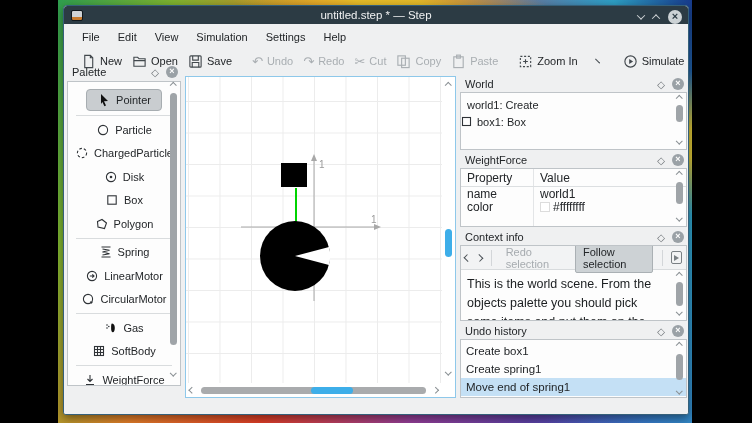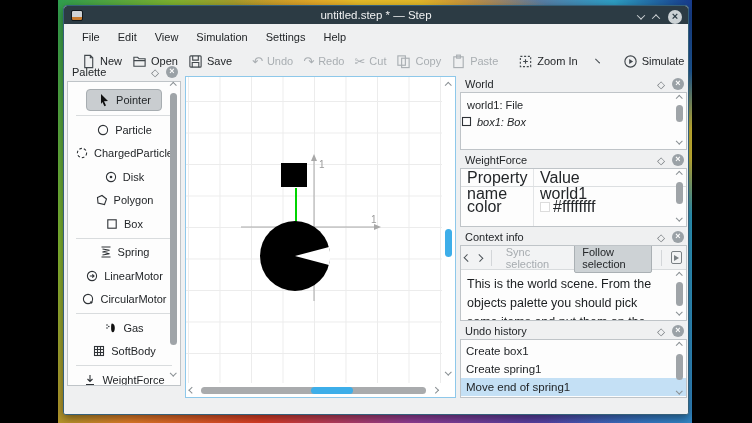--- a/index.html
+++ b/index.html
@@ -89,21 +89,21 @@
   #p-props { top:76px; height:75px; }
   #p-context { top:153px; height:92px; }
   #p-undo { top:247px; height:75px; }
   .dockpanel .panel-body { top:16px; }
 
   .tree-row { height:17px; display:flex; align-items:center; font-size:11px; color:#232629; }
   .tree-row svg { width:11px; height:11px; margin-right:5px; }
   .dock-vsb { position:absolute; right:1px; top:2px; bottom:2px; width:12px; }
 
   
-  #prop-table { font-size:16px; color:#232629;text-align:right; }
+  #prop-table { font-size:12px; color:#232629;text-align:right; }
   .prop-hrow { height:18px; display:flex; align-items:center; border-bottom:1px solid #dcdfe1; }
   .prop-row { height:13.5px; display:flex; align-items:center; }
   .pcol1 { width:73px; padding-left:6px; border-right:1px solid #e3e5e7; align-self:stretch; display:flex; align-items:center; }
   .pcol2 { padding-left:6px; display:flex; align-items:center; gap:3px; }
   #color-swatch { width:10px; height:10px; background:#ffffff; border:1px solid #dcdcdc; }
 
   
   #ctx-toolbar { height:24px; display:flex; align-items:center; background:#f2f3f4; border-bottom:1px solid #d8dbdd; padding:0 4px; gap:7px; }
   #ctx-toolbar .tsep { height:16px; margin:0 2px; }
   #sync-btn { font-size:11px; color:#a6abaf; padding:2px 5px; }
@@ -250,29 +250,29 @@
         </div>
         <div class="pal-row">
           <svg viewBox="0 0 14 14">
               <circle class="pal-stroke" cx="7" cy="7" r="4.6"></circle>
               <circle cx="7" cy="7" r="1.3" fill="#2f3337"></circle>
             </svg>
           <span>Disk</span>
         </div>
         <div class="pal-row">
           <svg viewBox="0 0 14 14">
+              <rect class="pal-stroke" x="2.8" y="2.8" width="8.4" height="8.4"></rect>
+            </svg>
+          <span>Box</span>
+        </div>
+        <div class="pal-row">
+          <svg viewBox="0 0 14 14">
               <path class="pal-stroke" d="M2.5 4.5L7 2.5l4.5 3.5-2 5.5-6.5-1.5z"></path>
             </svg>
           <span>Polygon</span>
-        </div>
-        <div class="pal-row">
-          <svg viewBox="0 0 14 14">
-              <rect class="pal-stroke" x="2.8" y="2.8" width="8.4" height="8.4"></rect>
-            </svg>
-          <span>Box</span>
         </div>
         <div class="pal-sep"></div>
         <div class="pal-row">
           <svg viewBox="0 0 14 14">
               <path class="pal-stroke" d="M2.5 2h9M3.5 4l7 1.3-7 1.7 7 1.7-7 1.3M2.5 12h9"></path>
             </svg>
           <span>Spring</span>
         </div>
         <div class="pal-row">
           <svg viewBox="0 0 14 14">
@@ -358,23 +358,23 @@
     <div id="dock">
 
       <div class="dockpanel" id="p-world">
         <div class="panel-head">
           <span class="panel-title">World</span>
           <span class="ph-float">◇</span>
           <span class="ph-close">×</span>
         </div>
         <div class="panel-body" style="padding-top:3px;">
           <div class="tree-row" style="padding-left:6px;">
-            <span>world1: File</span>
+            <span>world1: Create</span>
           </div>
-          <div class="tree-row" style="font-style:italic;">
+          <div class="tree-row" style="">
             <svg viewBox="0 0 11 11">
                 <rect class="pal-stroke" x="1.5" y="1.5" width="8" height="8"></rect>
               </svg>
             <span>box1: Box</span>
           </div>
           <div class="tree-row" style="padding-left:12px;margin-top:36px;">
             <svg viewBox="0 0 11 11">
                 <path class="pal-stroke" d="M1.5 1h8M2.5 3l6 1-6 1.5 6 1.5-6 1M1.5 10h8"></path>
               </svg>
             <span>spring1: Spring</span>
@@ -427,21 +427,21 @@
         <div class="panel-head">
           <span class="panel-title">Context info</span>
           <span class="ph-float">◇</span>
           <span class="ph-close">×</span>
         </div>
         <div class="panel-body">
           <div id="ctx-toolbar">
             <span class="chv left dark"></span>
             <span class="chv right dark"></span>
             <div class="tsep"></div>
-            <span id="sync-btn">Sync selection</span>
+            <span id="sync-btn">Redo selection</span>
             <span id="follow-btn">Follow selection</span>
             <div class="tsep"></div>
             <span id="ctx-ext"></span>
           </div>
           <div id="ctx-text">This is the world scene. From the objects palette you should pick some items and put them on the canvas</div>
         </div>
         <div class="dock-vsb" style="top:42px;">
           <span class="chv up sm gray sb-chv" style="top:1px;"></span>
           <div class="vthumb" style="top:11px; height:24px;"></div>
           <span class="chv down sm gray sb-chv" style="bottom:4px;"></span>

